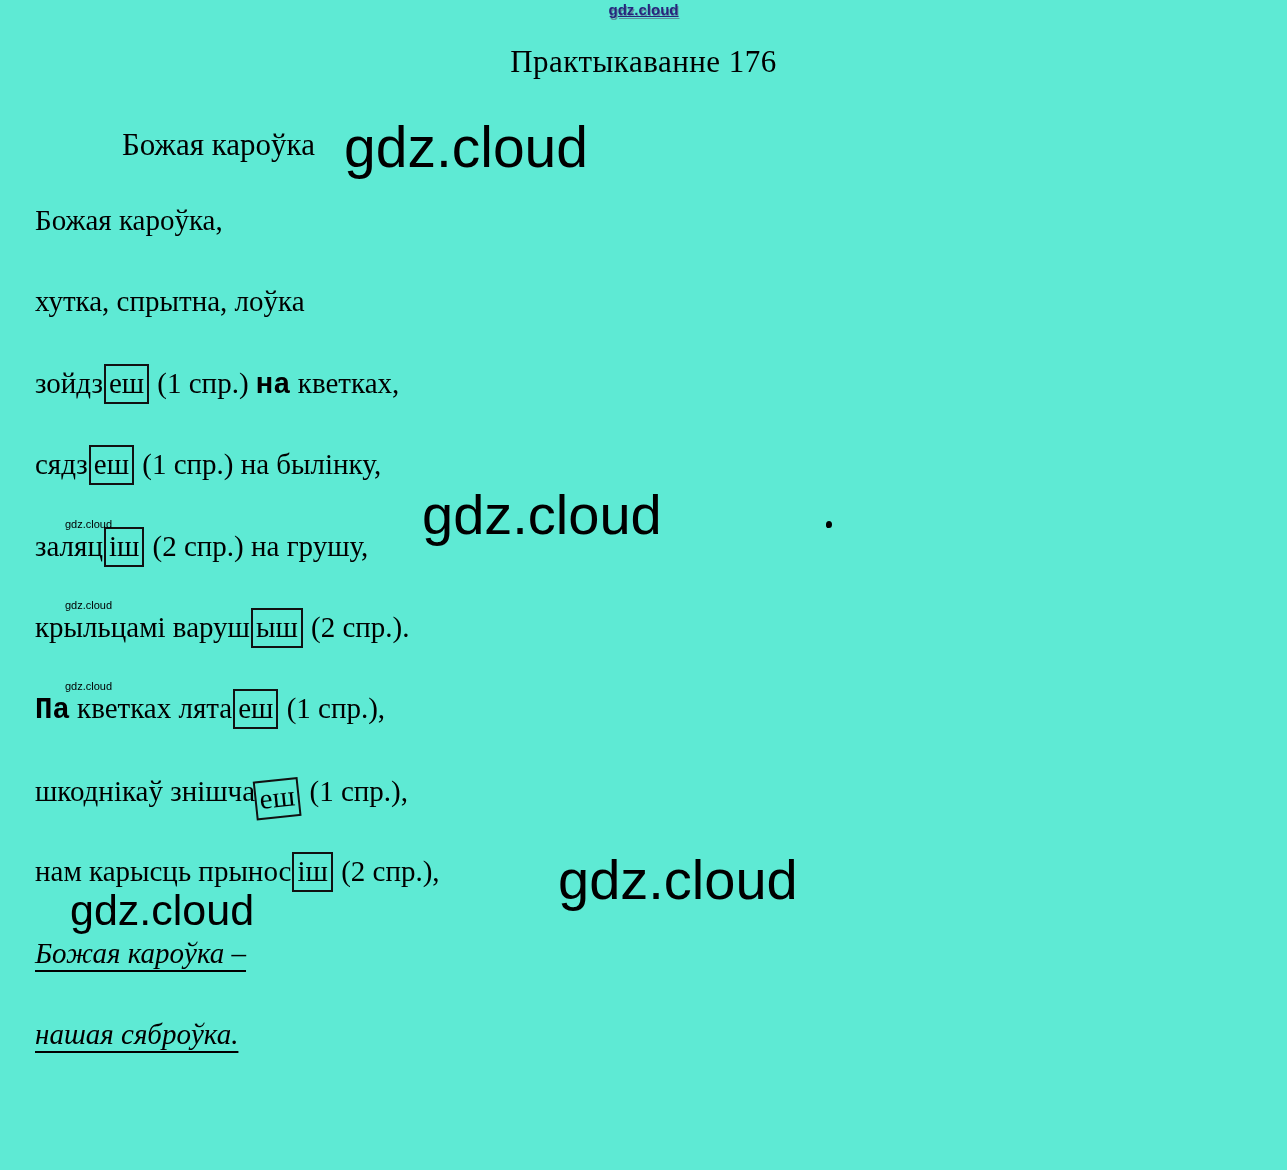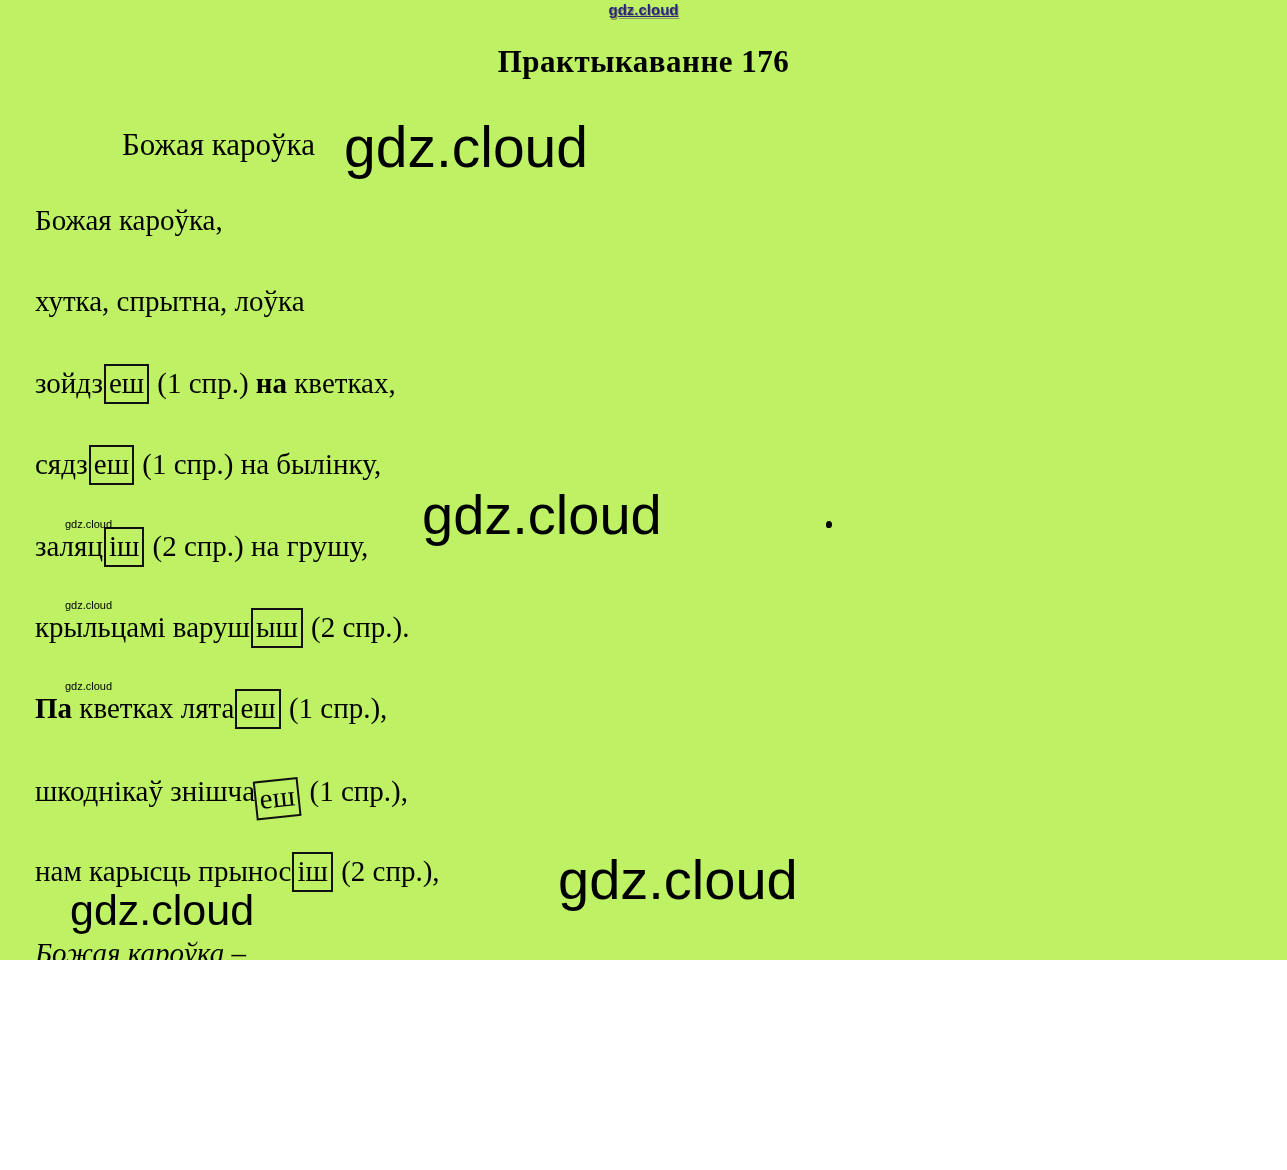--- a/index.html
+++ b/index.html
@@ -4,22 +4,22 @@
 <style>
   * { margin: 0; padding: 0; box-sizing: border-box; }
   html, body { background: #ffffff; }
   body {
     width: 1287px; height: 1170px;
     font-family: "Liberation Serif", serif;
     color: #000;
   }
   .page {
     position: relative;
-    width: 1287px; height: 960px;
-    background: #bef264;
+    width: 1287px; height: 1170px;
+    background: #5eead4;
     overflow: hidden;
   }
   
   .wm {
     position: absolute;
     font-family: "Liberation Sans", sans-serif;
     color: #000;
     white-space: nowrap;
     user-select: none;
   }
@@ -43,21 +43,21 @@
     background: #000;
     border-radius: 50% 50% 50% 40%;
   }
   
   .title {
     position: absolute;
     left: 0; top: 44px;
     width: 100%;
     text-align: center;
     font-size: 31px;
-    font-weight: 700;
+    font-weight: 400;
     letter-spacing: 0.5px;
   }
   .subtitle {
     position: absolute;
     left: 122px; top: 127px;
     font-size: 31px;
   }
   
   .poem {
     position: absolute;
@@ -70,21 +70,21 @@
     font-size: 29px;
     line-height: 1.2;
     white-space: pre-wrap;
   }
   .poem-line.underline {
     text-decoration: underline;
     text-underline-offset: 7px;
     text-decoration-thickness: 2px;
     font-style: italic;
   }
-  .seg.bold { font-weight: 700; }
+  .seg.bold { font-weight: 700; font-family: Liberation Mono, monospace; }
   .seg.boxed {
     border: 2px solid #111;
     padding: 1px 3px 3px 3px;
     margin: 0 1px;
   }
   .seg.boxed.tilt {
     display: inline-block;
     transform: rotate(-6deg) translate(-2px, 6px);
     line-height: 1;
     padding: 2px 3px 4px 3px;

